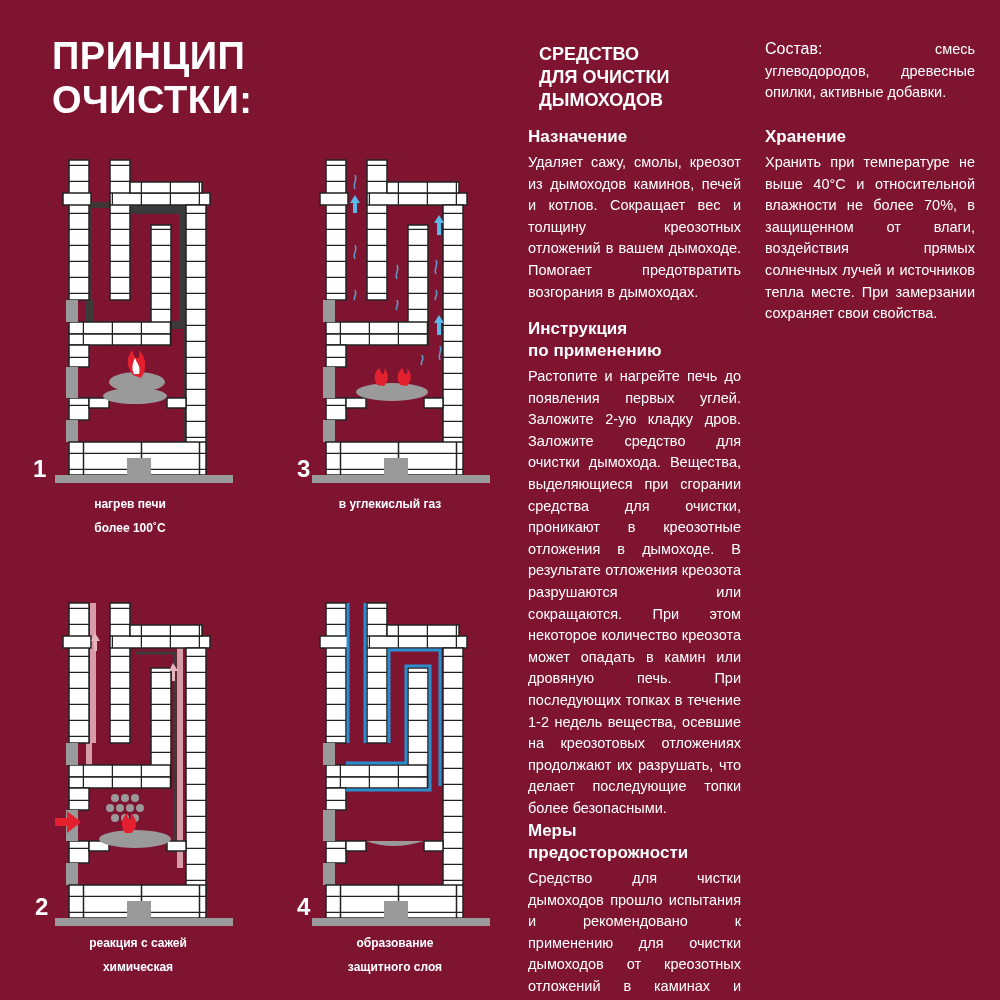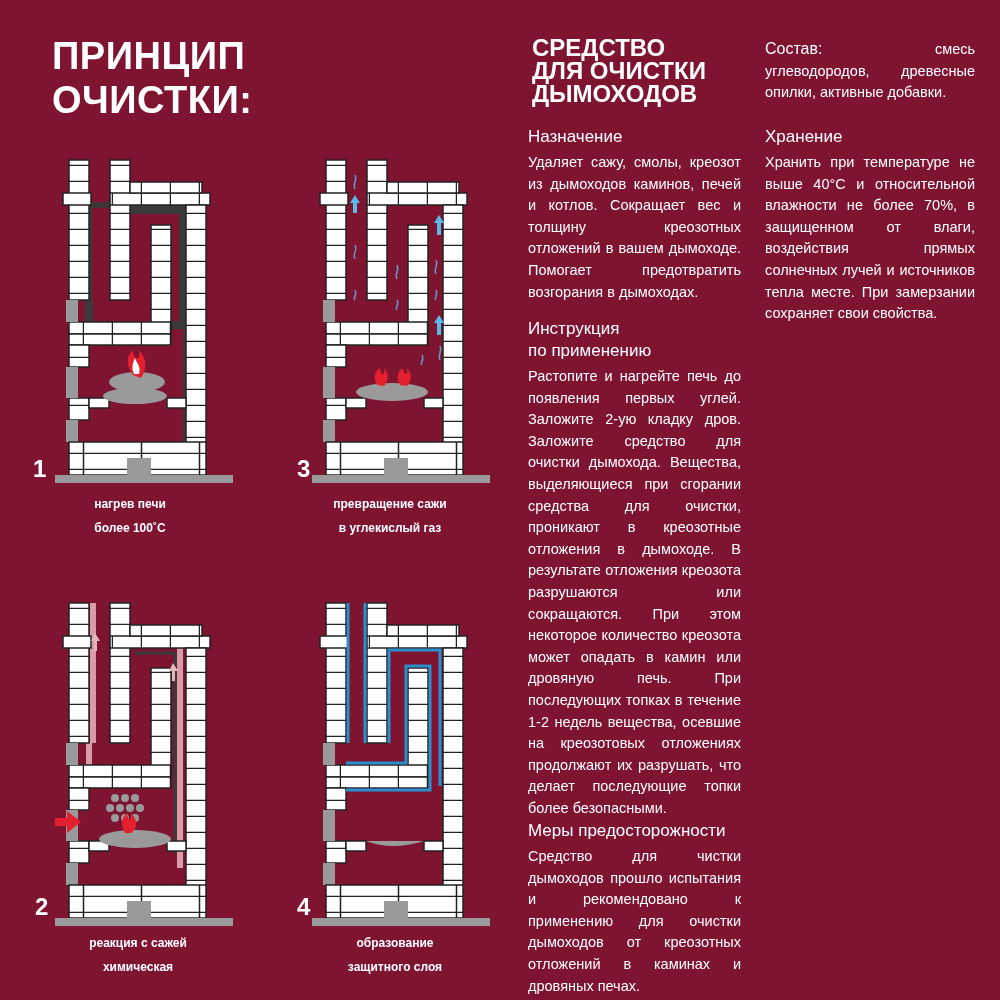--- a/index.html
+++ b/index.html
@@ -2,22 +2,22 @@
 <html><head>
 <meta charset="utf-8">
 <style>
   html,body{margin:0;padding:0;}
   body{width:1000px;height:1000px;background:#7e1430;position:relative;overflow:hidden;font-family:"Liberation Sans",sans-serif;color:#fff;}
   .main-title{position:absolute;left:40px;top:22px;font-size:38px;line-height:44px;font-weight:bold;letter-spacing:0.5px;margin:12px;}
   .step-num{position:absolute;font-size:24px;font-weight:bold;}
   .step-caption{position:absolute;font-size:12px;line-height:24px;font-weight:bold;text-align:center;width:260px;}
   svg.stove{position:absolute;}
   .col{position:absolute;font-size:14.5px;line-height:21.6px;}
-  .product-title{position:absolute;left:528px;top:32px;font-size:24px;line-height:23px;font-weight:bold;margin:4px;}
-  .sec-h{font-size:17px;line-height:22px;margin:0 0 4px 0;font-weight:normal;}
+  .product-title{position:absolute;left:528px;top:32px;font-size:18px;line-height:23px;font-weight:bold;margin:11px;}
+  .sec-h{font-size:17px;line-height:22px;margin:0 0 4px 0;font-weight:bold;}
   .sec-p{margin:0;text-align:justify;}
   .comp-label{font-size:16px;margin-top:36px;}
 </style>
 </head>
 <body>
 
 <h1 class="main-title">
   <div>ПРИНЦИП</div>
   <div>ОЧИСТКИ:</div>
 </h1>
@@ -102,21 +102,20 @@
     <path d="M43 45l-5 8h3v10h4v-10h3z"></path>
     <path d="M127 65l-5 8h3v12h4v-12h3z"></path>
     <path d="M127 165l-5 8h3v12h4v-12h3z"></path>
   </g>
   <ellipse cx="80" cy="242" rx="36" ry="9" fill="#9a9a9a"></ellipse>
   <path d="M65 235 C60 226,64 220,68 218 C68 226,74 226,72 218 C78 224,76 232,72 236 Z" fill="#e5202e"></path>
   <path d="M88 235 C83 226,87 220,91 218 C91 226,97 226,95 218 C101 224,99 232,95 236 Z" fill="#e5202e"></path>
 </svg>
 <div class="step-num" style="left:297px;top:455px">3</div>
 <div class="step-caption" style="left:260px;top:492px">
-  <div>превращение сажи</div>
   <div>в углекислый газ</div>
 </div>
 
 <svg class="stove" style="left:55px;top:593px" width="180" height="340" viewBox="0 0 180 340">
   <path d="M38 10V150M34 150V175H92M75 50H125V275" fill="none" stroke="#e8b4bd" stroke-width="6" opacity="0.85"></path>
   <path d="M80 60H120V260" fill="none" stroke="#3a3a3a" stroke-width="3"></path>
   <use href="#stoveBody"></use>
   <path d="M40 40l-4 8h3v10h3v-10h3z" fill="#e8b4bd"></path>
   <path d="M118 70l-4 8h3v10h3v-10h3z" fill="#e8b4bd"></path>
   <g fill="#9a9a9a">

